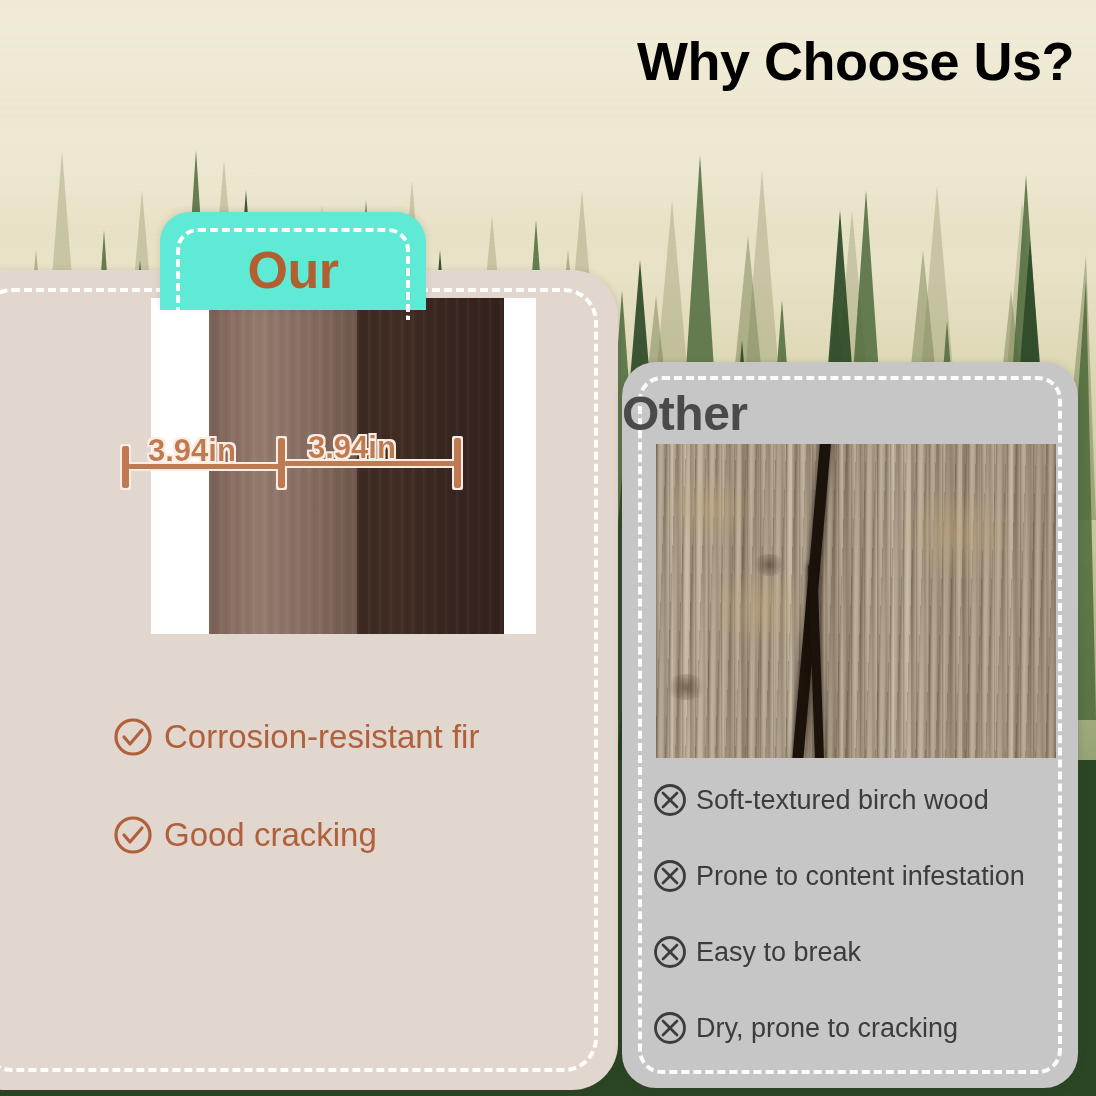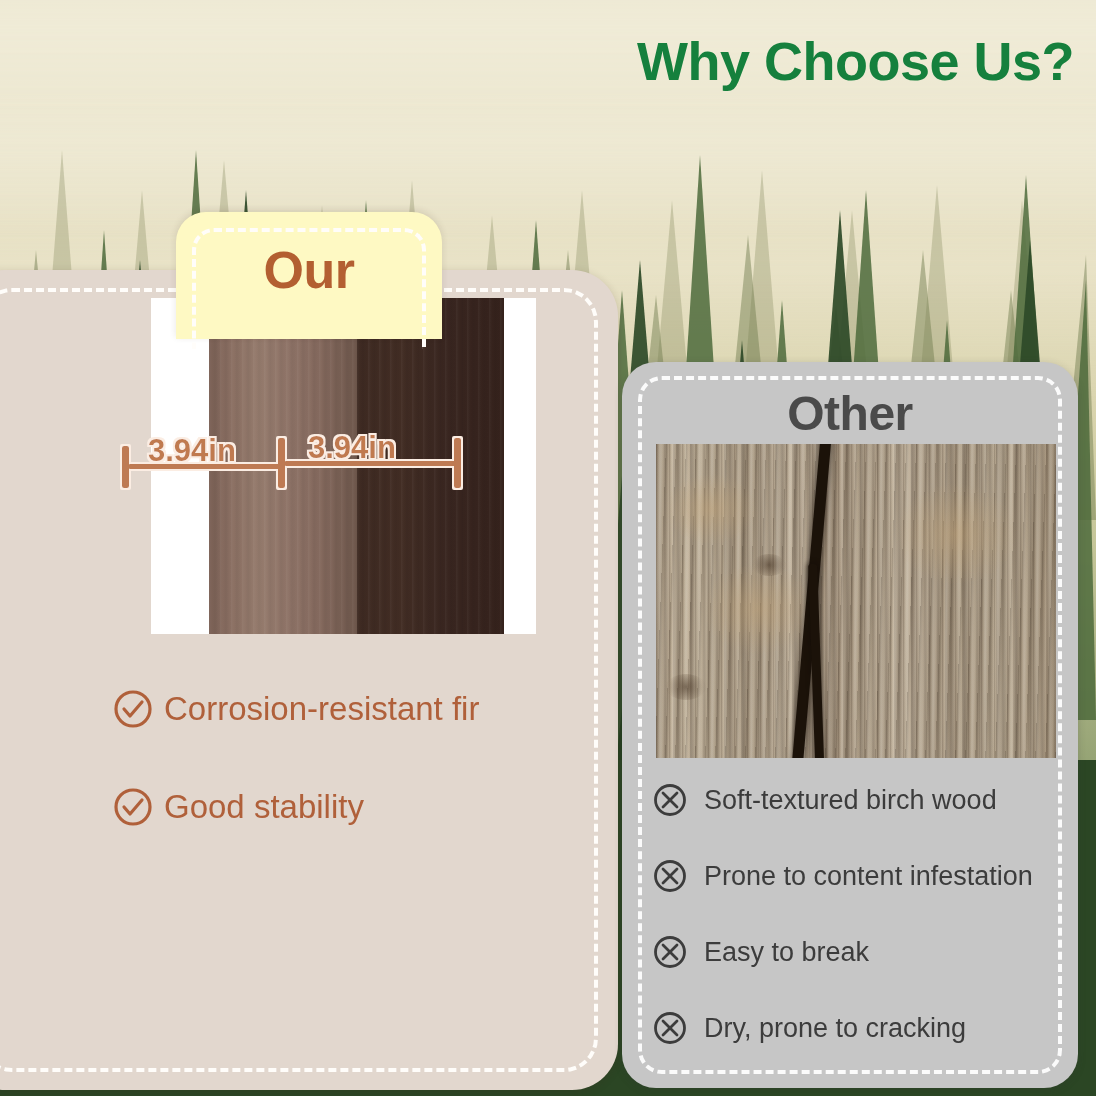--- a/index.html
+++ b/index.html
@@ -59,25 +59,25 @@
     position: absolute;
     left: 20px; top: 18px; right: 20px; bottom: 18px;
     border: 4px dashed #FFFDFA;
     border-radius: 34px;
     pointer-events: none;
   }
 
   
   #our-tab {
     position: absolute;
-    left: 176px;
+    left: 160px;
     top: 212px;
     width: 266px;
-    height: 127px;
-    background: #fef9c3;
+    height: 98px;
+    background: #5eead4;
     border-radius: 30px 30px 0 0;
     box-shadow: 0 -2px 7px rgba(60,40,25,0.12);
     z-index: 4;
   }
   #our-tab .dash-t {
     position: absolute;
     left: 16px; top: 16px; right: 16px; bottom: -10px;
     border: 4px dashed #FFFDFA;
     border-bottom: none;
     border-radius: 22px 22px 0 0;
@@ -139,21 +139,21 @@
     top: 432px;
     width: 350px;
     height: 62px;
     z-index: 5;
   }
 
   
   #our-list {
     position: absolute;
     left: 112px;
-    top: 660px;
+    top: 688px;
     width: 470px;
     z-index: 3;
   }
   #our-list .row {
     display: flex;
     align-items: center;
     height: 98px;
     gap: 10px;
   }
   #our-list .txt {
@@ -177,21 +177,21 @@
     position: absolute;
     left: 16px; top: 14px; right: 16px; bottom: 14px;
     border: 4px dashed #FBFBFB;
     border-radius: 24px;
     pointer-events: none;
   }
   #other-card .label {
     position: absolute;
     width: 100%;
     top: 24px;
-    text-align: center;
+    text-align: left;
     font-size: 48px;
     font-weight: bold;
     color: #4A4A4A;
     letter-spacing: -0.5px;
   }
 
   
   #other-photo {
     position: absolute;
     left: 34px;
@@ -253,36 +253,36 @@
     position: absolute;
     left: 652px;
     top: 762px;
     width: 420px;
     z-index: 3;
   }
   #other-list .row {
     display: flex;
     align-items: center;
     height: 76px;
-    gap: 16px;
+    gap: 8px;
   }
   #other-list .txt {
     font-size: 27px;
     color: #3C3C3C;
     white-space: nowrap;
   }
 
   
   #title {
     position: absolute;
     right: 22px;
     top: 30px;
     font-size: 54px;
     font-weight: bold;
-    color: #15803d;
+    color: #000000;
     letter-spacing: -0.5px;
     z-index: 6;
     text-align: right;
   }
 
   svg { display: block; overflow: visible; }
 </style>
 </head>
 <body>
 
@@ -423,21 +423,21 @@
       <circle cx="21" cy="21" r="17" fill="none" stroke="#B0603A" stroke-width="3.2"></circle>
       <polyline points="12,21 18,28 30,14" fill="none" stroke="#B0603A" stroke-width="3.2" stroke-linecap="round" stroke-linejoin="round"></polyline>
     </svg>
     <span class="txt">Corrosion-resistant fir</span>
   </div>
   <div class="row">
     <svg width="42" height="42" viewBox="0 0 42 42">
       <circle cx="21" cy="21" r="17" fill="none" stroke="#B0603A" stroke-width="3.2"></circle>
       <polyline points="12,21 18,28 30,14" fill="none" stroke="#B0603A" stroke-width="3.2" stroke-linecap="round" stroke-linejoin="round"></polyline>
     </svg>
-    <span class="txt">Good stability</span>
+    <span class="txt">Good cracking</span>
   </div>
 </div>
 
 <div id="other-card">
   <div class="dash"></div>
   <div class="label">Other</div>
 
   <div id="other-photo">
     <div class="grain"></div>
     <div class="grain2"></div>

